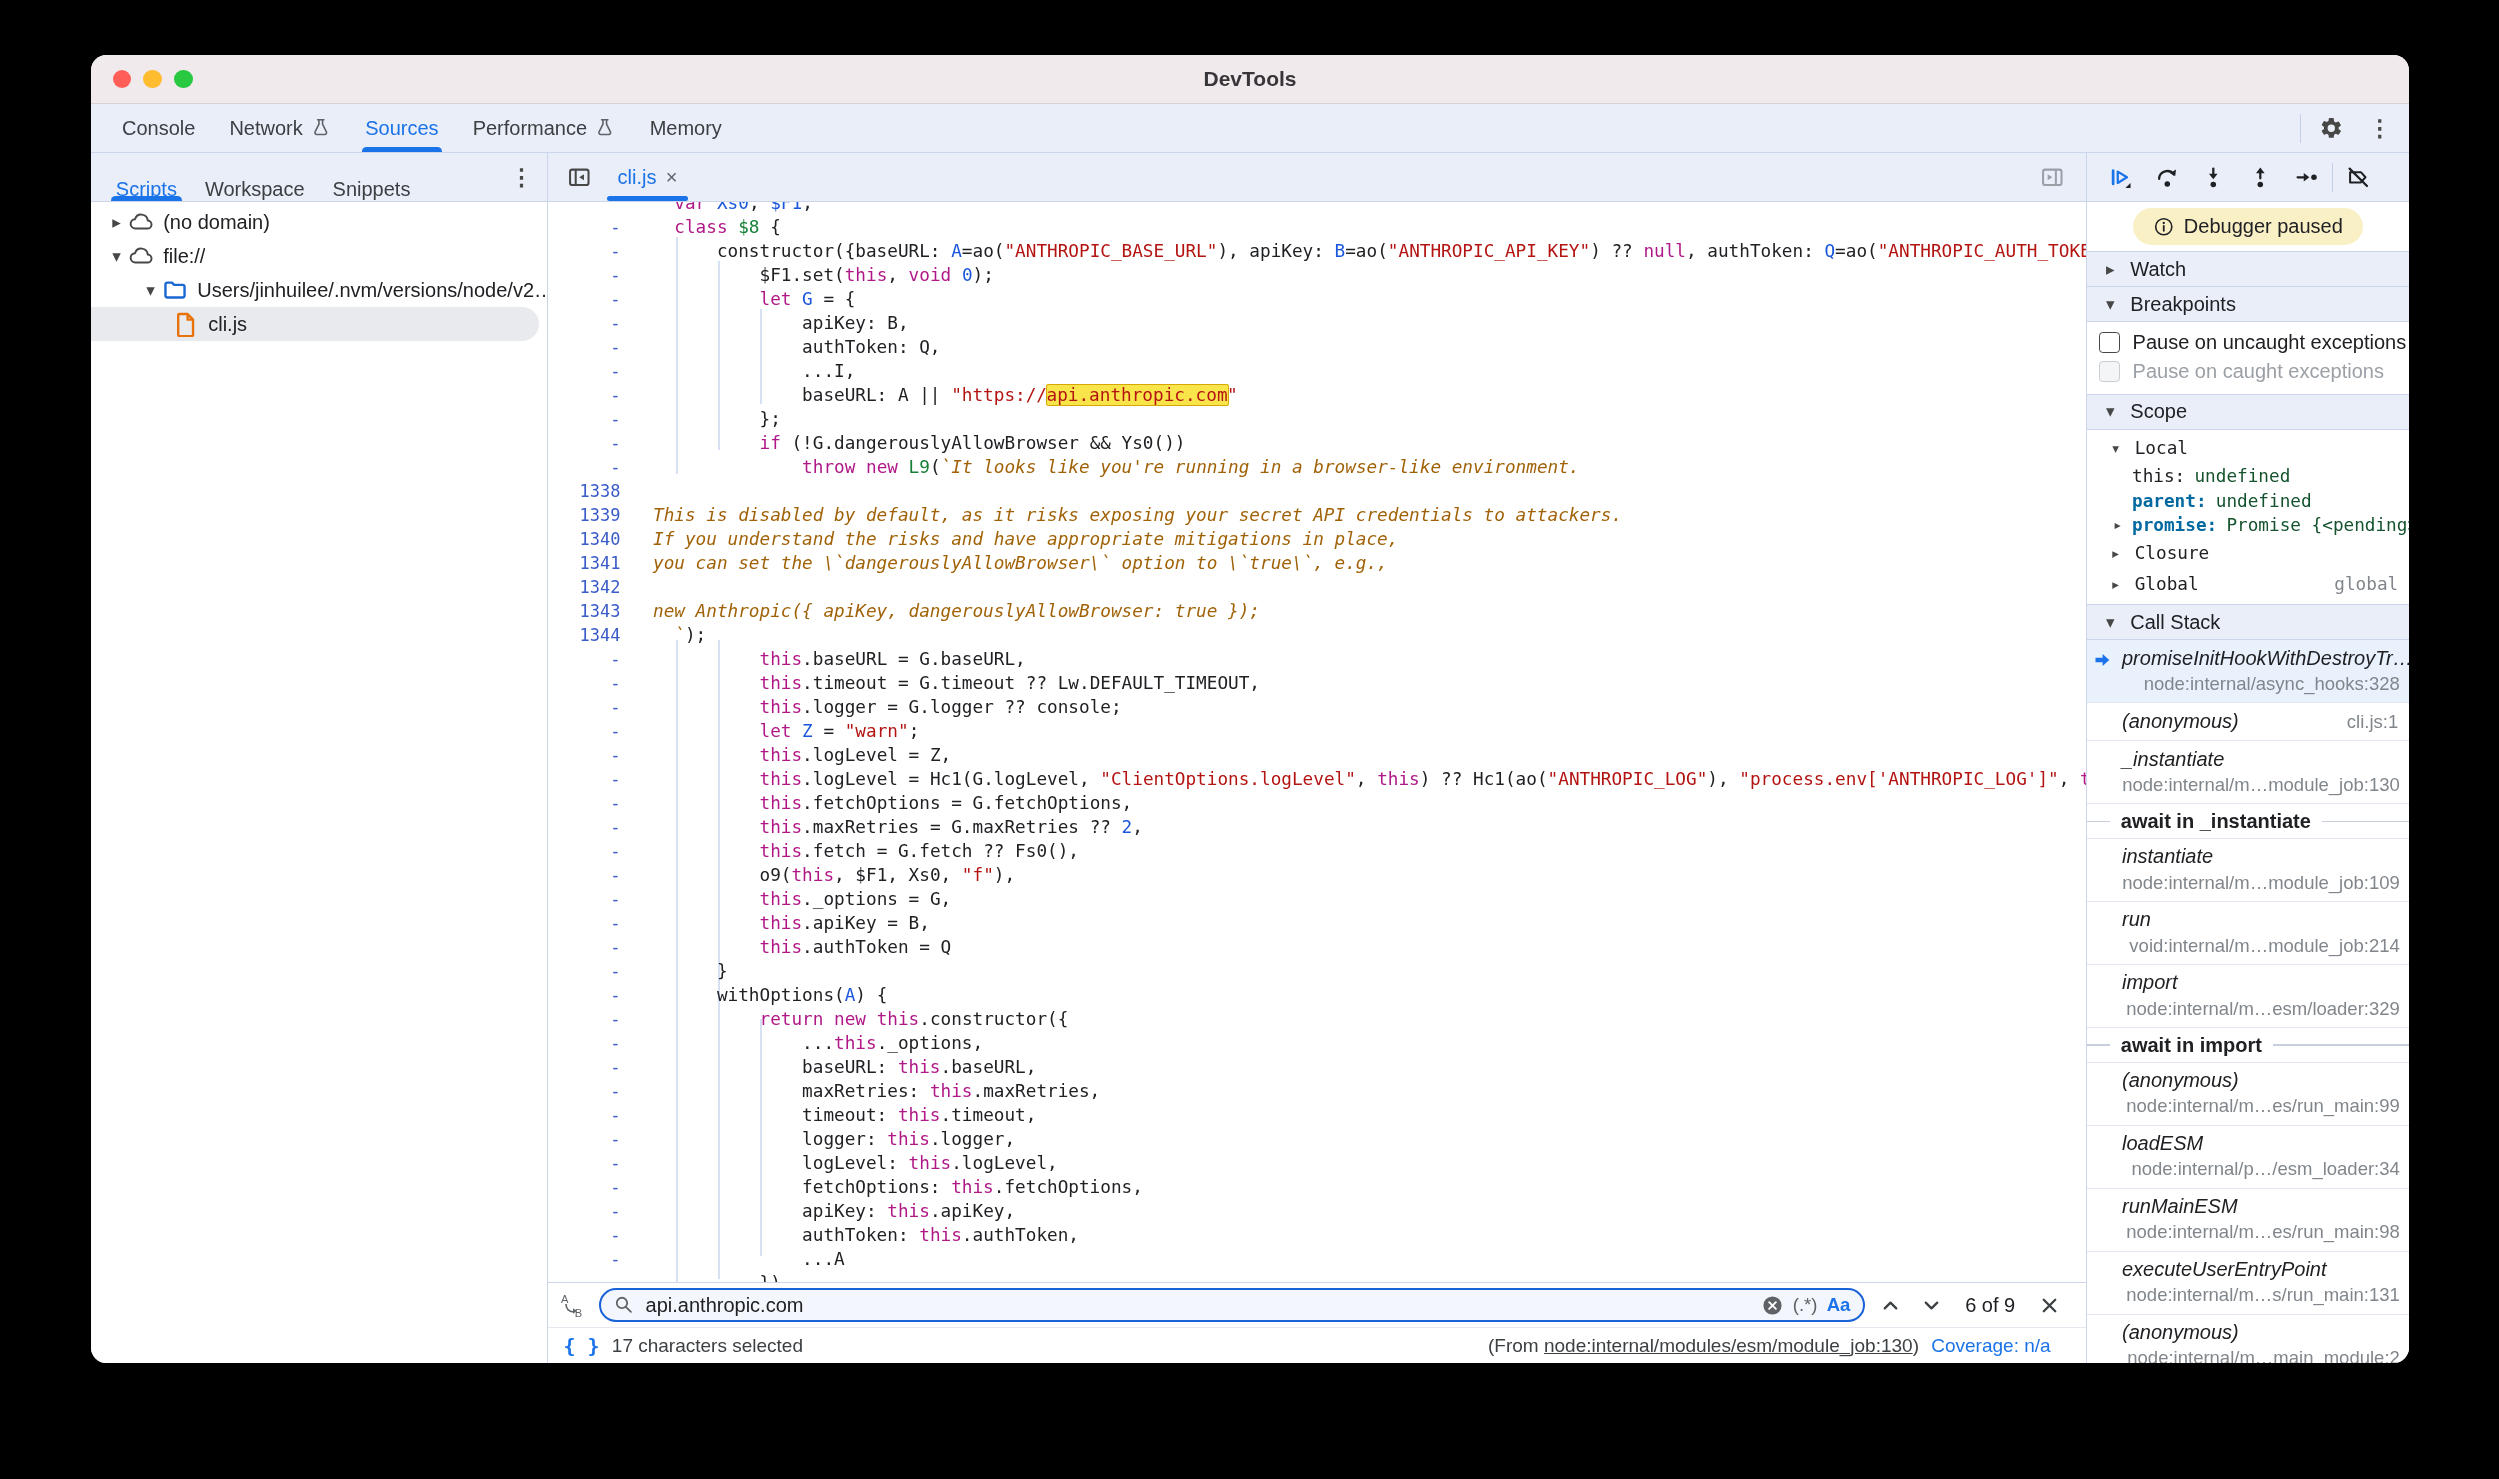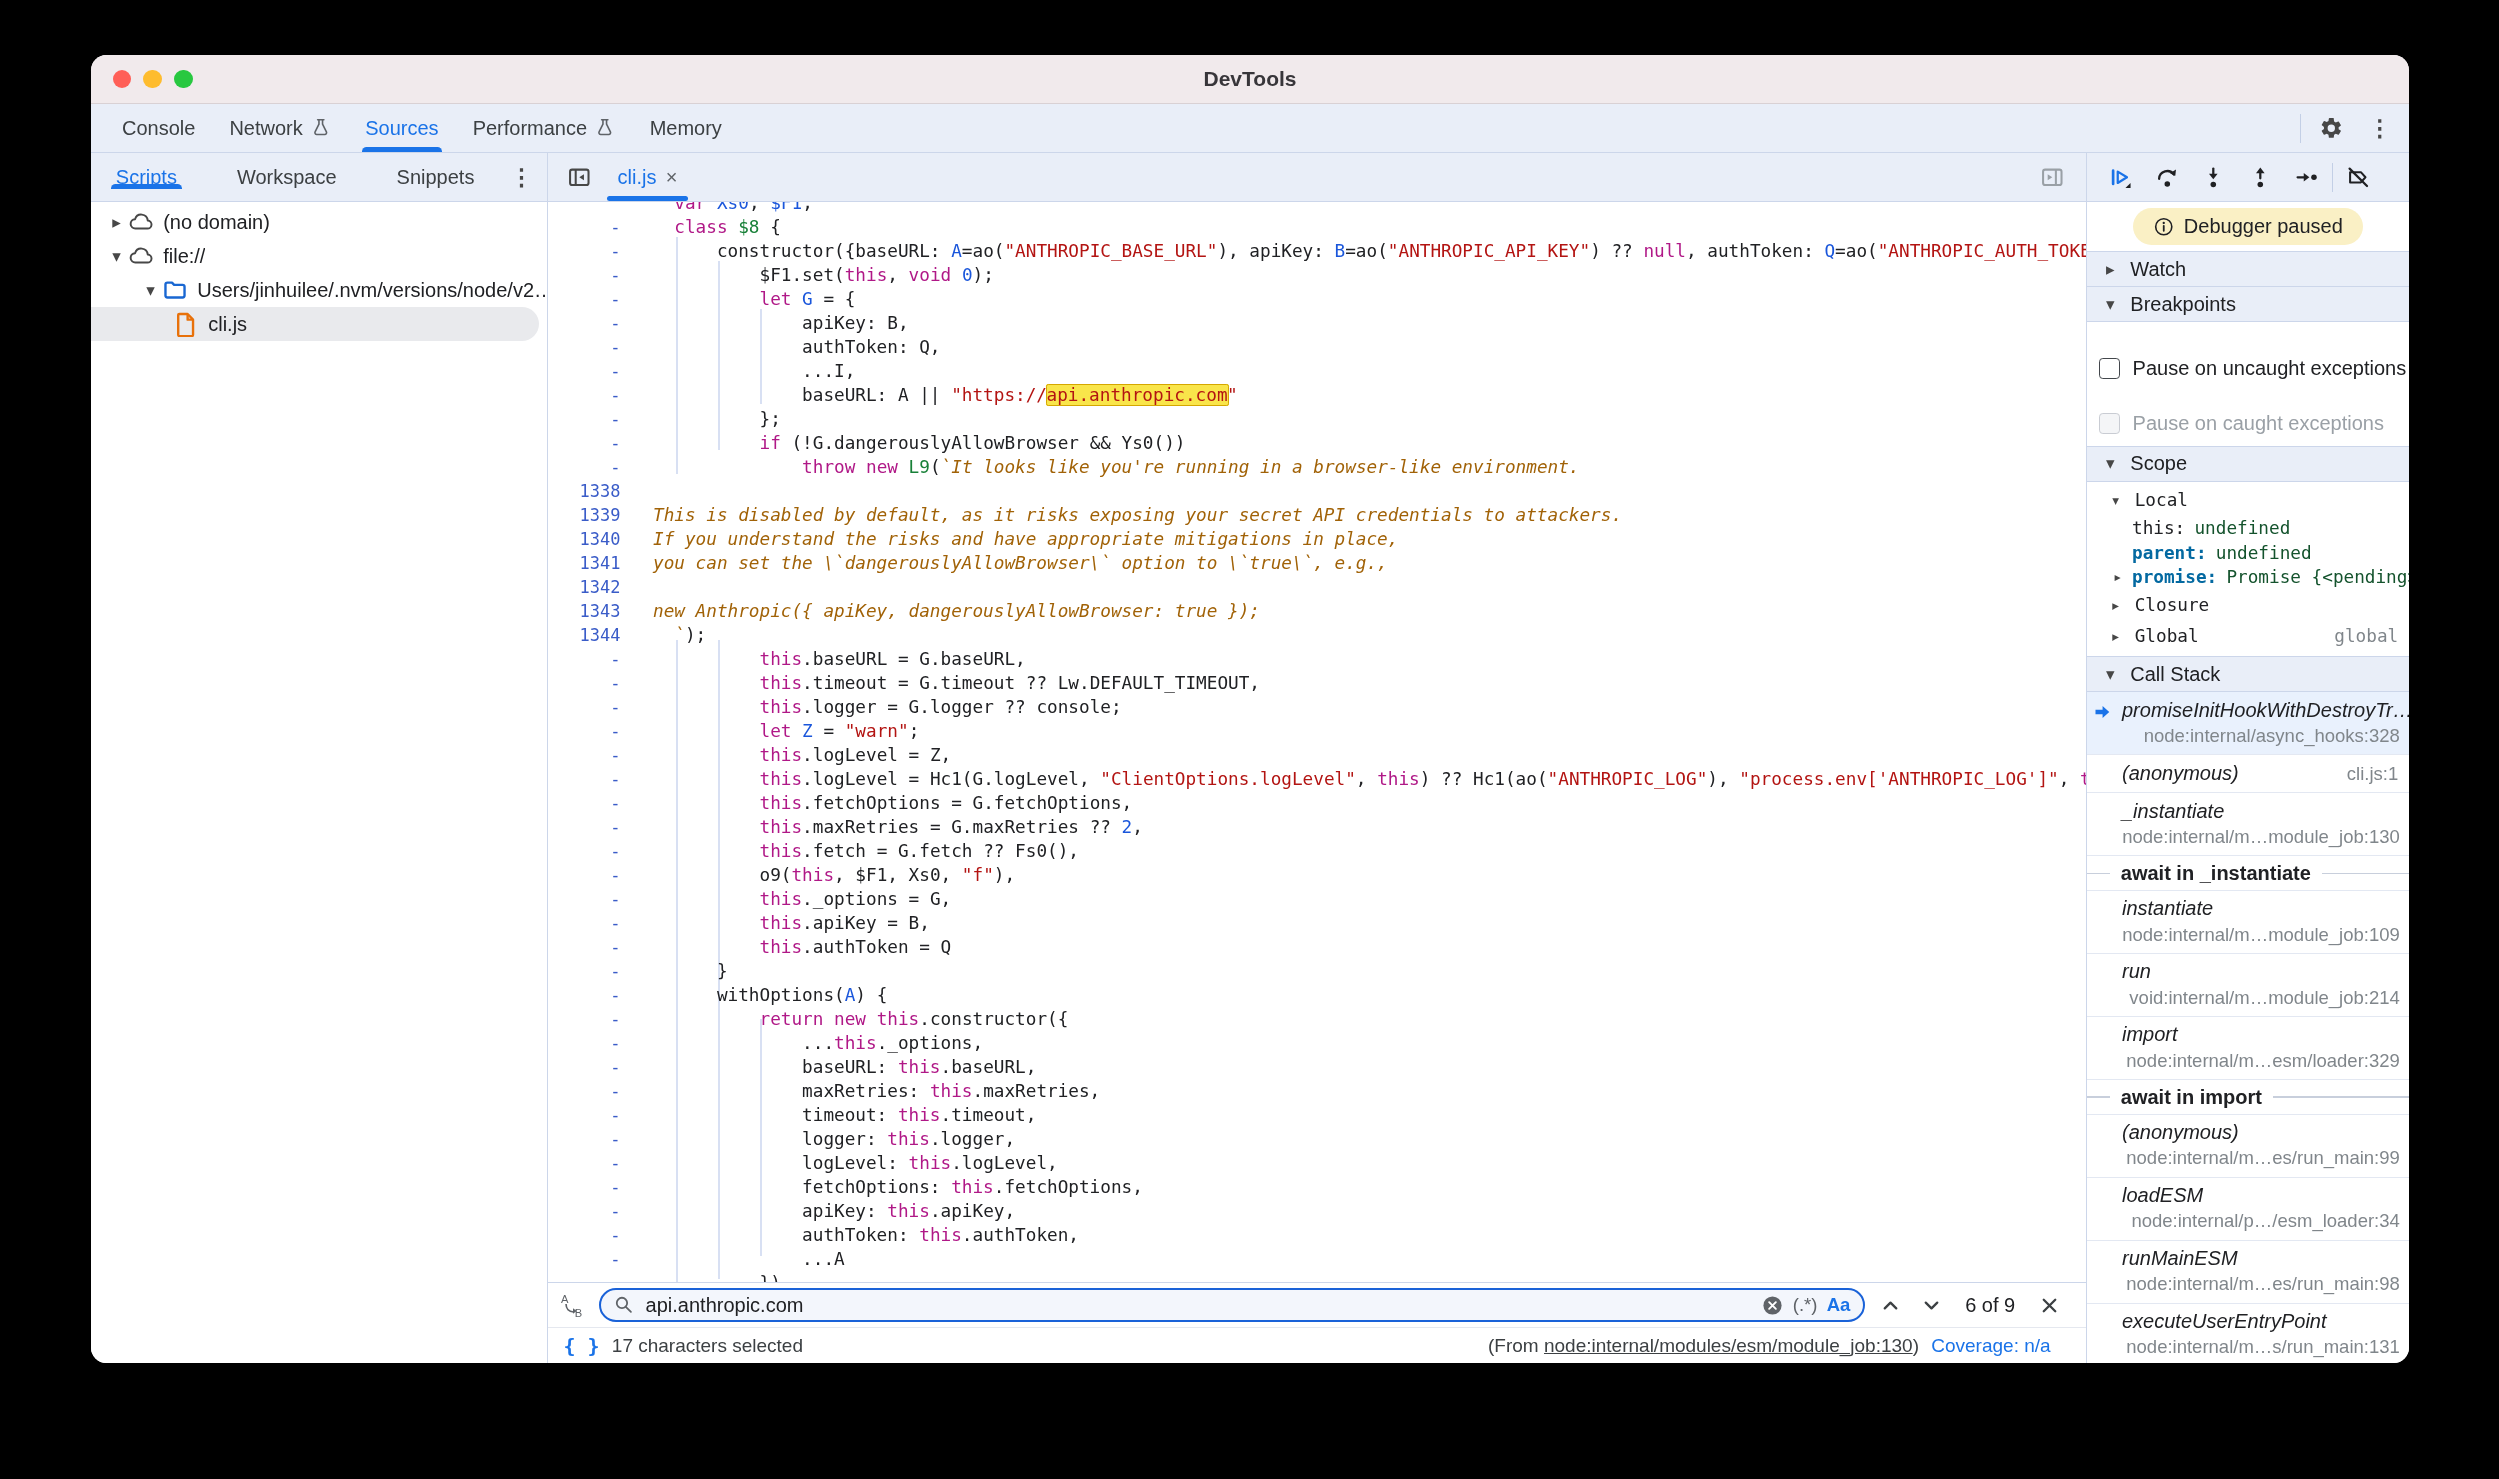--- a/index.html
+++ b/index.html
@@ -92,21 +92,21 @@
   .rightpanel{flex:1;background:#fff;display:flex;flex-direction:column;overflow:hidden;}
   .sechead{height:34px;flex:none;background:#e9eef8;border-top:0.8px solid #ccd6ea;
     border-bottom:0.8px solid #ccd6ea;display:flex;align-items:center;gap:10.8px;
     padding-left:14px;font-size:20px;color:#202124;}
   .sechead .tarrow{width:18.5px;}
   .sechead.nt{border-top:none;}
   .badgerow{height:49px;flex:none;display:flex;align-items:center;justify-content:center;}
   .badge{background:#faf0c5;border-radius:20px;height:37px;display:flex;align-items:center;
     gap:9.2px;padding:0 20px;font-size:20px;color:#202124;}
   .bpbody{flex:none;padding:6.2px 0 7.7px 0;}
-  .bprow{height:29px;display:flex;align-items:center;gap:12.3px;padding-left:12.3px;font-size:20px;margin-top:26px;}
+  .bprow{height:29px;display:flex;align-items:center;gap:12.3px;padding-left:12.3px;font-size:20px;}
   .cb{width:19px;height:19px;flex:none;border:1.9px solid #43474c;border-radius:3.8px;background:#fff;}
   .bprow.dis{color:#9aa0a6;}
   .bprow.dis .cb{border-color:#c9ccd3;background:#f4f5f7;}
   .scopebody{flex:none;padding:3.1px 0 4.6px 0;font-family:"DejaVu Sans Mono",monospace;font-size:17.7px;}
   .sc-group{height:31px;display:flex;align-items:center;padding-left:17px;gap:7.7px;color:#202124;}
   .sc-var{height:24.6px;display:flex;align-items:center;padding-left:45px;position:relative;}
   .sc-var .exp{position:absolute;left:26px;font-size:15.4px;color:#474747;}
   .vname{color:#202124;} .vname.special{color:#0369a1;font-weight:700;}
   .vval{color:#14532d;margin-left:9.2px;white-space:nowrap;}
   .sc-right{margin-left:auto;margin-right:10.8px;color:#80868b;}
@@ -173,21 +173,21 @@
           <svg width="24.6" height="24.6" viewBox="0 0 24 24" xmlns="http://www.w3.org/2000/svg">
             <path fill="#474747" d="M19.14 12.94a7.1 7.1 0 0 0 0-1.88l2.03-1.58a.5.5 0 0 0 .12-.64l-1.92-3.32a.5.5 0 0 0-.61-.22l-2.39.96a7.3 7.3 0 0 0-1.62-.94l-.36-2.54A.5.5 0 0 0 13.9 2h-3.8a.5.5 0 0 0-.49.42l-.36 2.54c-.59.24-1.13.56-1.62.94l-2.39-.96a.5.5 0 0 0-.61.22L2.71 8.48a.5.5 0 0 0 .12.64l2.03 1.58a7.1 7.1 0 0 0 0 1.88l-2.03 1.58a.5.5 0 0 0-.12.64l1.92 3.32c.14.24.42.34.61.22l2.39-.96c.5.38 1.03.7 1.62.94l.36 2.54c.04.24.24.42.49.42h3.8c.25 0 .45-.18.49-.42l.36-2.54a7.3 7.3 0 0 0 1.62-.94l2.39.96c.19.12.47.02.61-.22l1.92-3.32a.5.5 0 0 0-.12-.64zM12 15.6A3.6 3.6 0 1 1 15.6 12 3.6 3.6 0 0 1 12 15.6z"></path>
           </svg>
         </div>
       <div class="iconbtn kebab">⋮</div>
     </div>
   </div>
 
   <div class="row2">
     <div class="navtb">
-      <div id="nav-tabs" style="display:flex;align-items:center;gap:32px;">
+      <div id="nav-tabs" style="display:flex;align-items:flex-end;">
           <div class="ntab sel">
             <span>Scripts</span>
           </div>
           <div class="ntab">
             <span>Workspace</span>
           </div>
           <div class="ntab">
             <span>Snippets</span>
           </div>
         </div>

